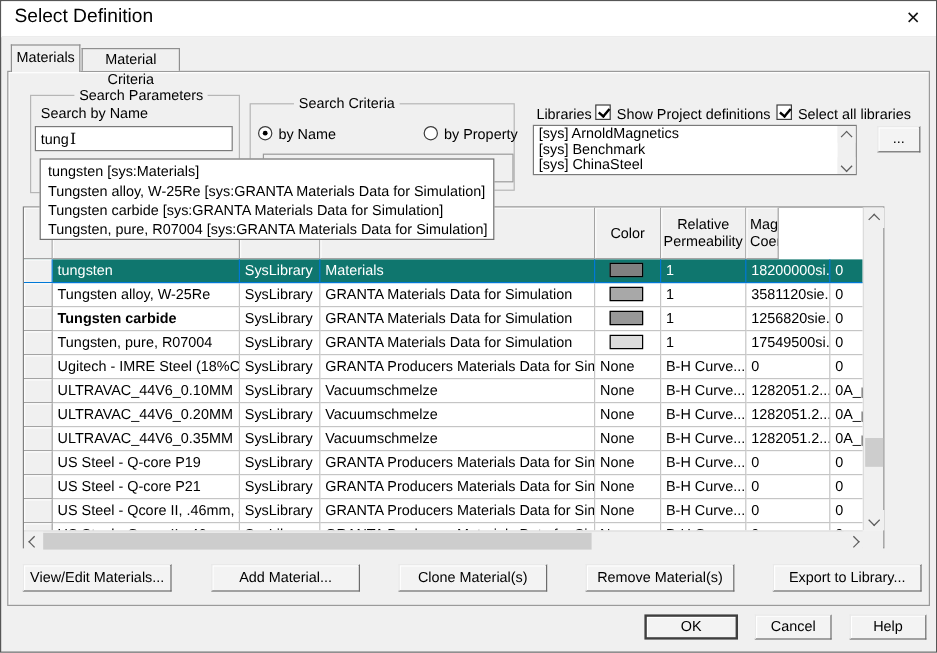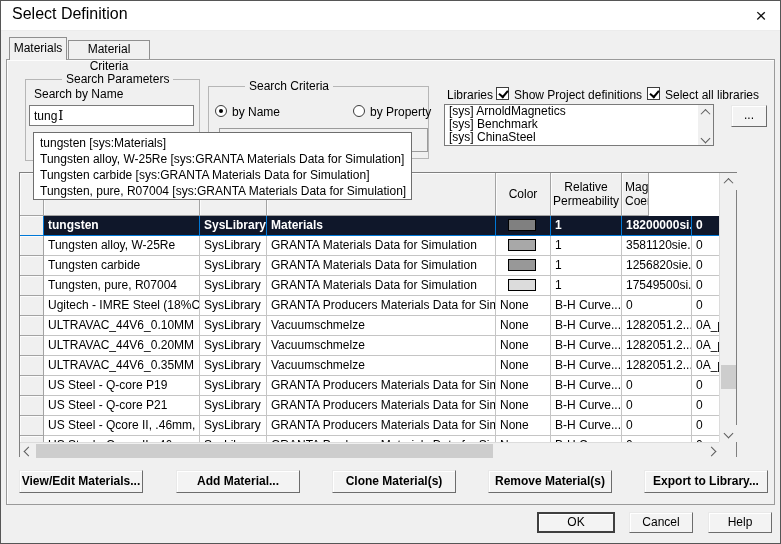--- a/index.html
+++ b/index.html
@@ -75,21 +75,21 @@
   
   .grid { position:absolute; left:18px; top:171px; width:718px; height:285px; background:#fff;
           border:1px solid #808080; }
   .hdr-row { position:absolute; left:0; top:0; height:43px; display:flex; }
   .hdr-cell { background:#f0f0f0; border-right:1px solid #a3a3a3; border-bottom:1px solid #a3a3a3;
           box-shadow:inset 1px 1px 0 #fcfcfc; display:flex; flex-direction:column;
           align-items:center; justify-content:center; line-height:14px; overflow:hidden;
           white-space:nowrap; }
   .rows { position:absolute; left:0; top:43px; width:699px; height:226px; overflow:hidden; }
   .grid-row { display:flex; height:20px; background:#fff; }
-  .grid-row.selected { background:#0f172a; color:#fff;font-weight:bold; }
+  .grid-row.selected { background:#0f766e; color:#fff; }
   .cell { border-right:1px solid #c5c5c5; border-bottom:1px solid #c5c5c5; line-height:19px;
           padding-left:4px; white-space:nowrap; overflow:hidden; }
   .grid-row.selected .cell { border-color:#0078d7; }
   .cell.rowhdr { background:#f0f0f0; border-right:1px solid #a3a3a3; border-bottom:1px solid #a3a3a3;
           box-shadow:inset 1px 1px 0 #fcfcfc; padding:0; }
   .swatch { display:inline-block; width:28px; height:12px; border:1px solid #000;
           margin:3px 0 0 8px; }
   
   .grid .vscroll { position:absolute; left:699px; top:0; width:17px; height:269px; background:#f0f0f0;
           border-left:1px solid #dcdcdc; }
@@ -98,21 +98,21 @@
   .grid .hscroll { position:absolute; left:0; top:269px; width:699px; height:16px; background:#f0f0f0;
           border-top:1px solid #dcdcdc; }
   .grid .hscroll .arrowbox { position:absolute; top:0; width:16px; height:16px; }
   .hthumb { position:absolute; left:16px; top:1px; width:457px; height:14px; background:#cdcdcd; }
   .scroll-corner { position:absolute; left:699px; top:269px; width:17px; height:16px; background:#f0f0f0; }
 
   
   .btn { position:absolute; background:#f3f3f3; border:1px solid; text-align:center;
          border-color:#e9e9e9 #6c6c6c #6c6c6c #e9e9e9; box-shadow:inset 1px 1px 0 #fff;
          font-size:12px; overflow:hidden; white-space:nowrap; }
-  .action-btn { top:469px; width:124px; height:23px; line-height:21px;font-weight:bold; }
+  .action-btn { top:469px; width:124px; height:23px; line-height:21px; }
   .dlg-btn { top:511px; height:21px; line-height:19px; }
   .dlg-btn.default { border:2px solid #3f3f3f; line-height:17px; box-shadow:inset 1px 1px 0 #fff; }
 </style>
 </head>
 <body>
 
 <div class="dialog">
 
   <div class="titlebar">
     <div class="title">Select Definition</div>
@@ -196,21 +196,21 @@
     <div class="cell" style="width:156px;">Tungsten alloy, W-25Re</div>
     <div class="cell" style="width:67px;">SysLibrary</div>
     <div class="cell" style="width:229px;">GRANTA Materials Data for Simulation</div>
     <div class="cell" style="width:55px;"><span class="swatch" style="background: rgb(168, 168, 168);"></span></div>
     <div class="cell" style="width:71px;">1</div>
     <div class="cell" style="width:70px;">3581120sie...</div>
     <div class="cell" style="width:27px;border-right:none;">0</div>
   </div>
         <div class="grid-row">
     <div class="cell rowhdr" style="width:24px;"></div>
-    <div class="cell" style="width:156px;">Tungsten carbide</div>
+    <div class="cell" style="width:156px;font-weight:bold;">Tungsten carbide</div>
     <div class="cell" style="width:67px;">SysLibrary</div>
     <div class="cell" style="width:229px;">GRANTA Materials Data for Simulation</div>
     <div class="cell" style="width:55px;"><span class="swatch" style="background: rgb(152, 152, 152);"></span></div>
     <div class="cell" style="width:71px;">1</div>
     <div class="cell" style="width:70px;">1256820sie...</div>
     <div class="cell" style="width:27px;border-right:none;">0</div>
   </div>
         <div class="grid-row">
     <div class="cell rowhdr" style="width:24px;"></div>
     <div class="cell" style="width:156px;">Tungsten, pure, R07004</div>

